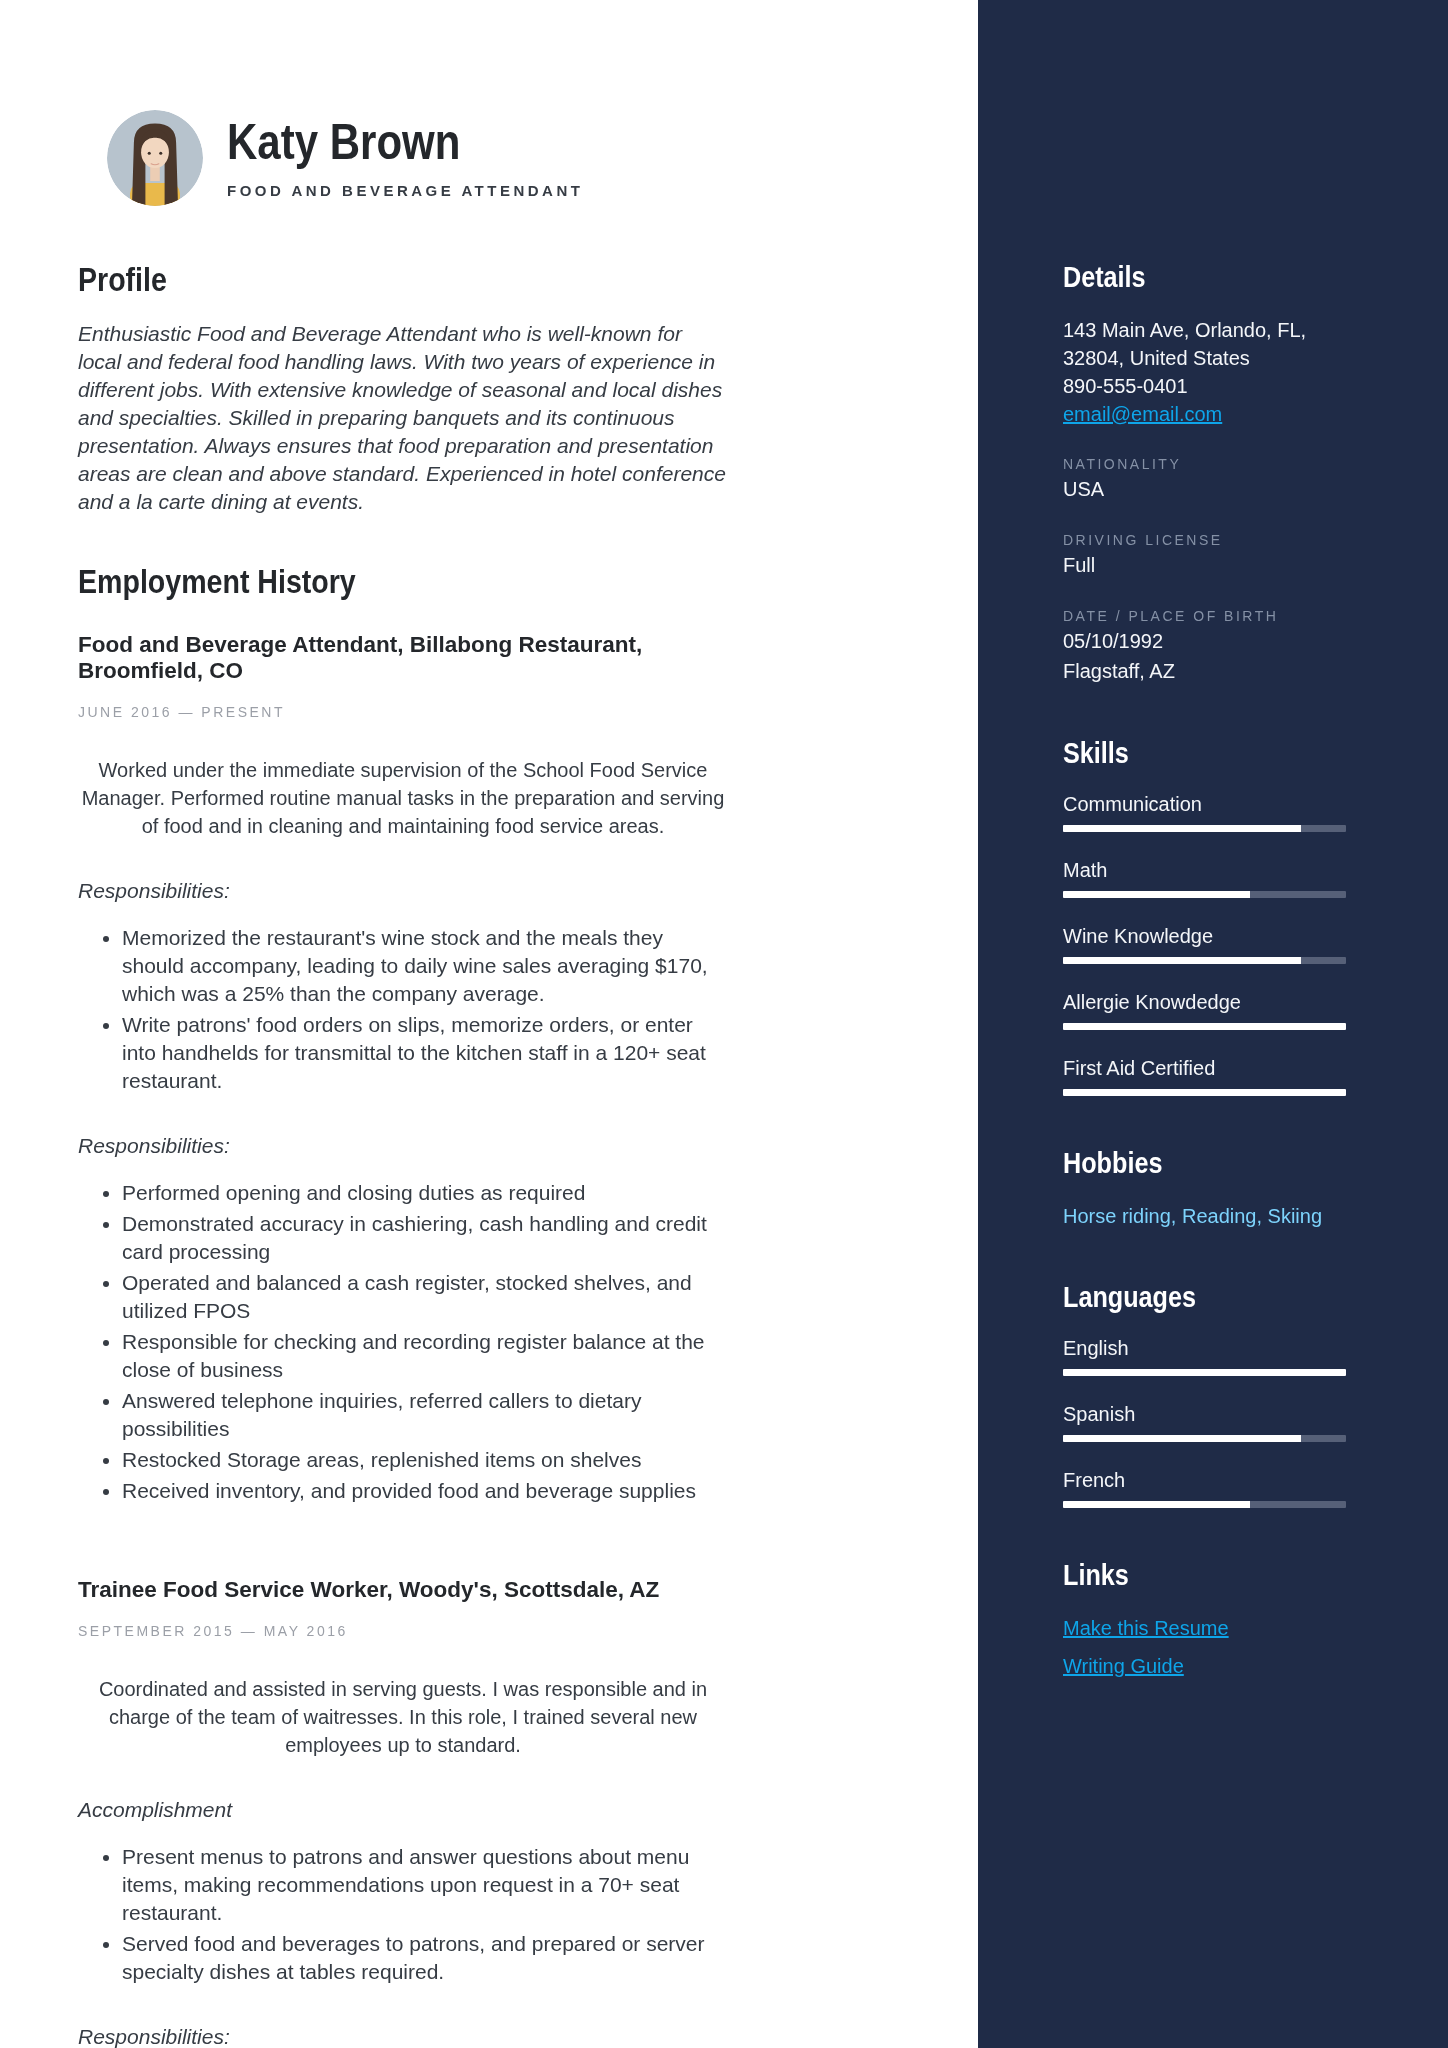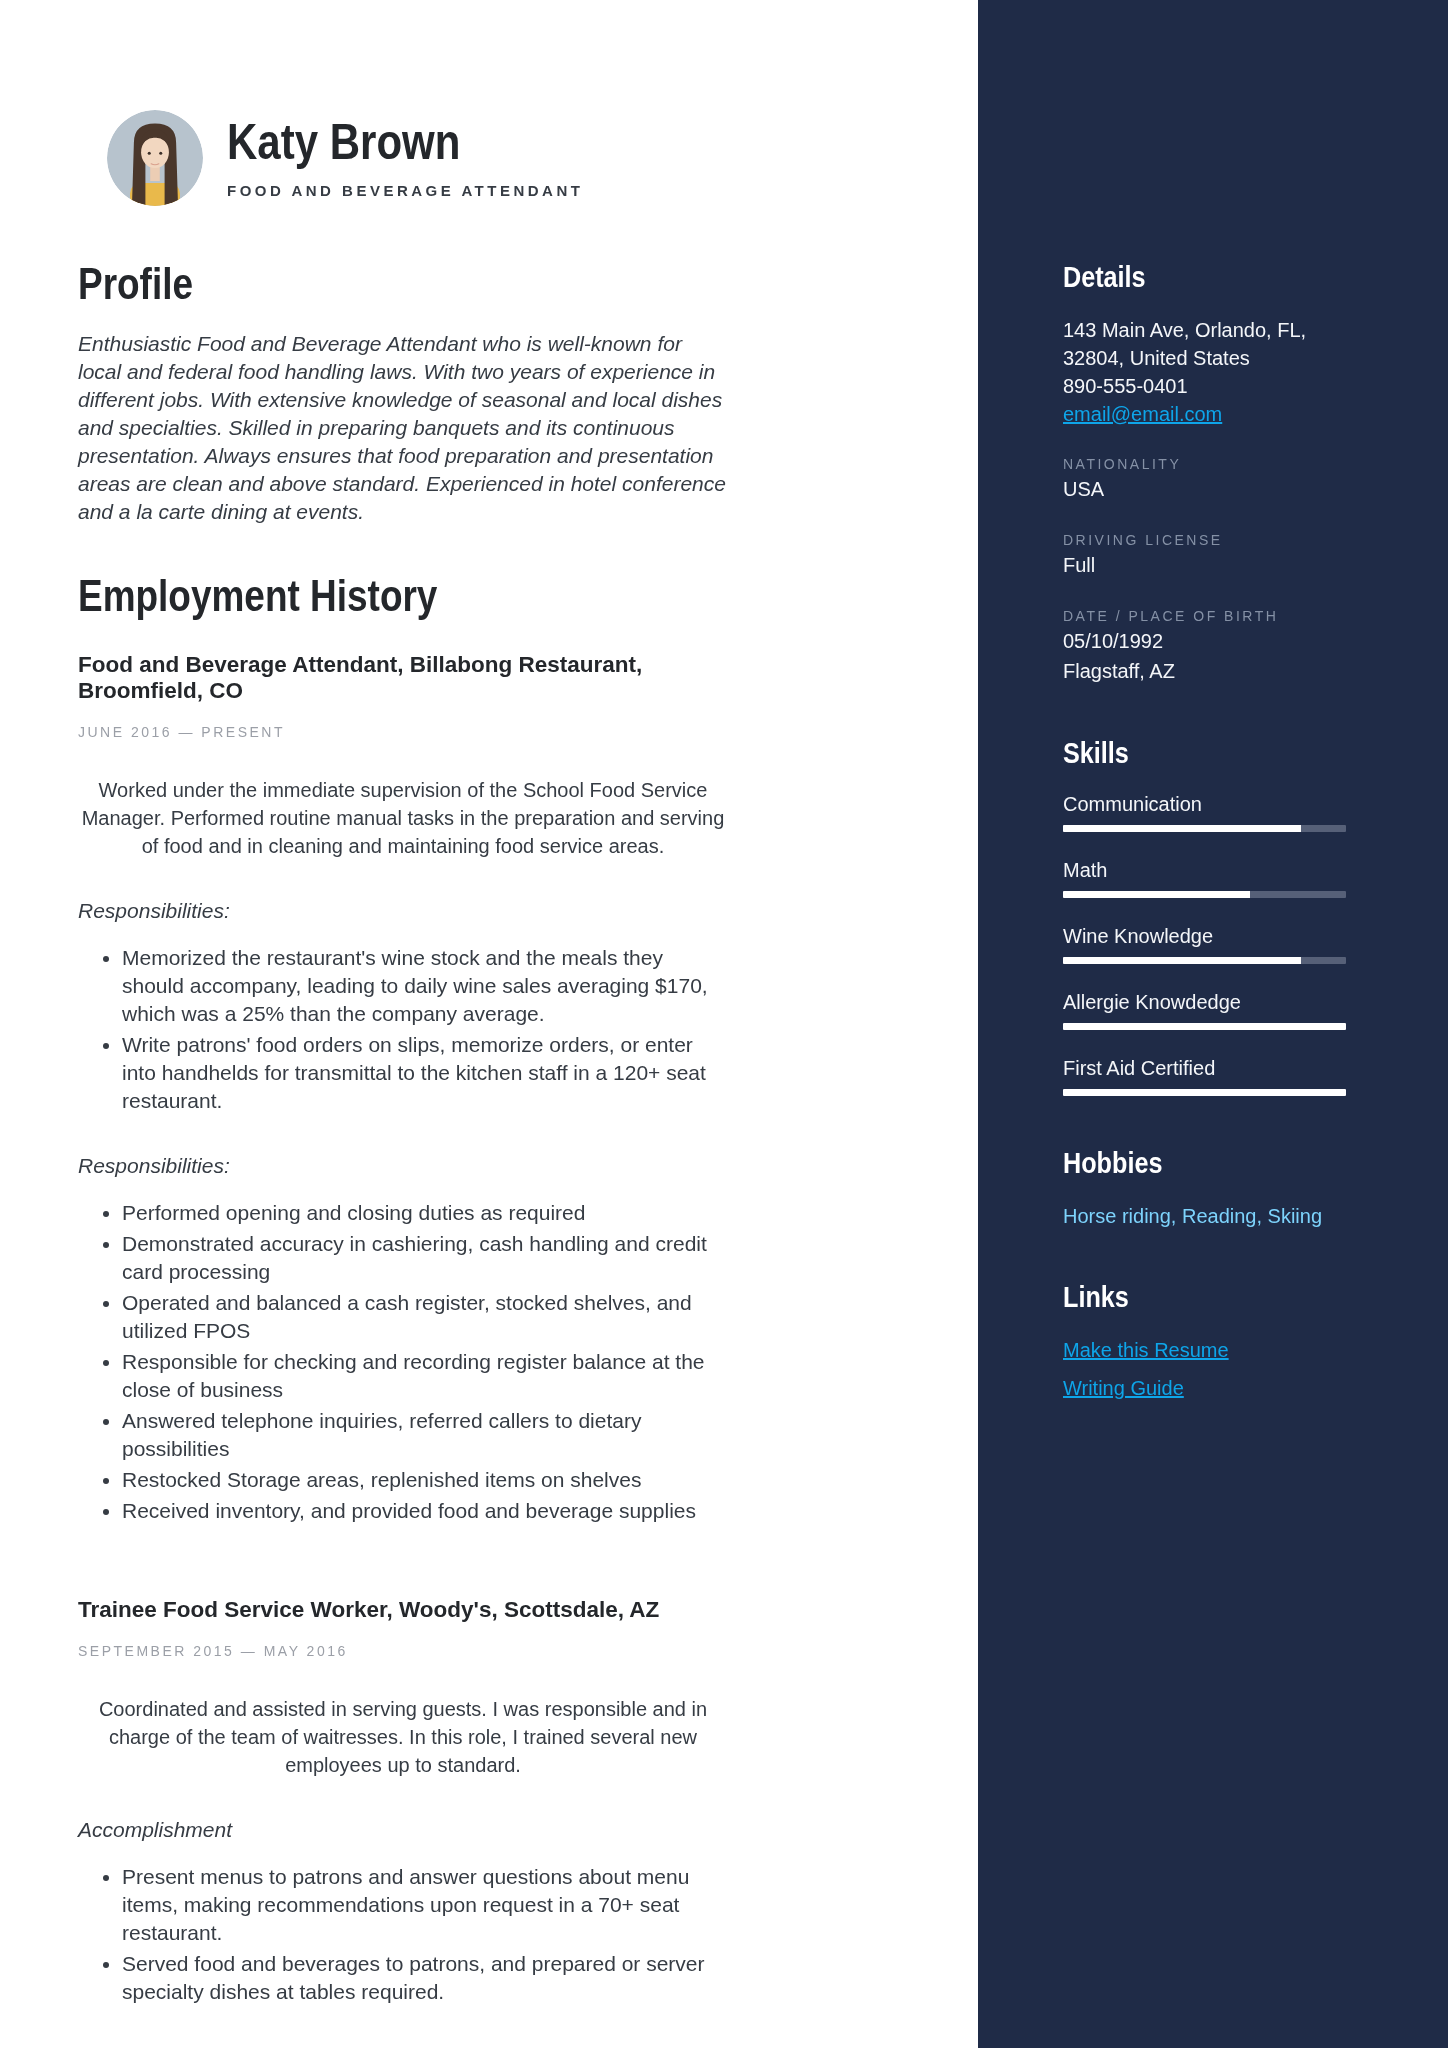--- a/index.html
+++ b/index.html
@@ -36,21 +36,21 @@
   .hobbies-text{font-size:20px;line-height:28px;color:#7dd3fc;}
   .links-list a{display:block;margin-bottom:10px;}
   
   .main{position:absolute;left:78px;top:110px;width:650px;}
   .id-header{display:flex;align-items:flex-start;gap:24px;}
   .avatar{width:96px;height:96px;border-radius:50%;overflow:hidden;flex:0 0 96px;margin-left:29px;}
   .avatar svg{display:block;width:96px;height:96px;}
   .id-text{padding-top:6px;}
   .name{font-size:50px;font-weight:bold;line-height:1.04;color:#24272b;}
   .job-title{font-size:15px;font-weight:bold;letter-spacing:3.5px;margin-top:14px;color:#363c44;}
-  .m-h2{font-size:44px;font-weight:bold;line-height:1;color:#24272b;}
+  .m-h2{font-size:34px;font-weight:bold;line-height:1;color:#24272b;}
   .profile-section{margin-top:56px;}
   .profile-text{font-style:italic;font-size:21px;line-height:28px;margin-top:24px;color:var(--text);}
   .employment-section{margin-top:48px;}
   .job{margin-top:34px;margin-bottom:72px;}
   .job h3{font-size:22.5px;font-weight:bold;line-height:1.15;color:#24272b;}
   .job-dates{font-size:14px;letter-spacing:2.5px;color:var(--date-muted);margin-top:20px;}
   .job-desc{font-size:20px;line-height:28px;margin-top:36px;text-align:center;}
   .ital-label{font-style:italic;font-size:21px;line-height:26px;margin-top:38px;}
   .job ul{margin-top:20px;padding-left:44px;list-style:disc outside;}
   .job li{font-size:21px;line-height:28px;margin-bottom:3px;}
@@ -187,20 +187,43 @@
             </div>
           </div>
         </div>
     </section>
 
     <section class="sb-section">
       <h2 class="sb-h2"><span class="cond">Hobbies</span></h2>
       <div class="hobbies-text">Horse riding, Reading, Skiing</div>
     </section>
 
+    <section class="sb-section">
+      <h2 class="sb-h2"><span class="cond">Languages</span></h2>
+      <div id="languages-list">
+          <div class="skill">
+            <div class="skill-name">English</div>
+            <div class="bar">
+              <div class="bar-fill" style="width: 100%; background: rgb(255, 255, 255);"></div>
+            </div>
+          </div>
+          <div class="skill">
+            <div class="skill-name">Spanish</div>
+            <div class="bar">
+              <div class="bar-fill" style="width: 84%; background: rgb(255, 255, 255);"></div>
+            </div>
+          </div>
+          <div class="skill">
+            <div class="skill-name">French</div>
+            <div class="bar">
+              <div class="bar-fill" style="width: 66%; background: rgb(255, 255, 255);"></div>
+            </div>
+          </div>
+        </div>
+    </section>
 
     <section class="sb-section">
       <h2 class="sb-h2"><span class="cond">Links</span></h2>
       <div class="links-list" id="links-list">
           <a class="sb-link" href="#">Make this Resume</a>
           <a class="sb-link" href="#">Writing Guide</a>
         </div>
     </section>
   </aside>
 

